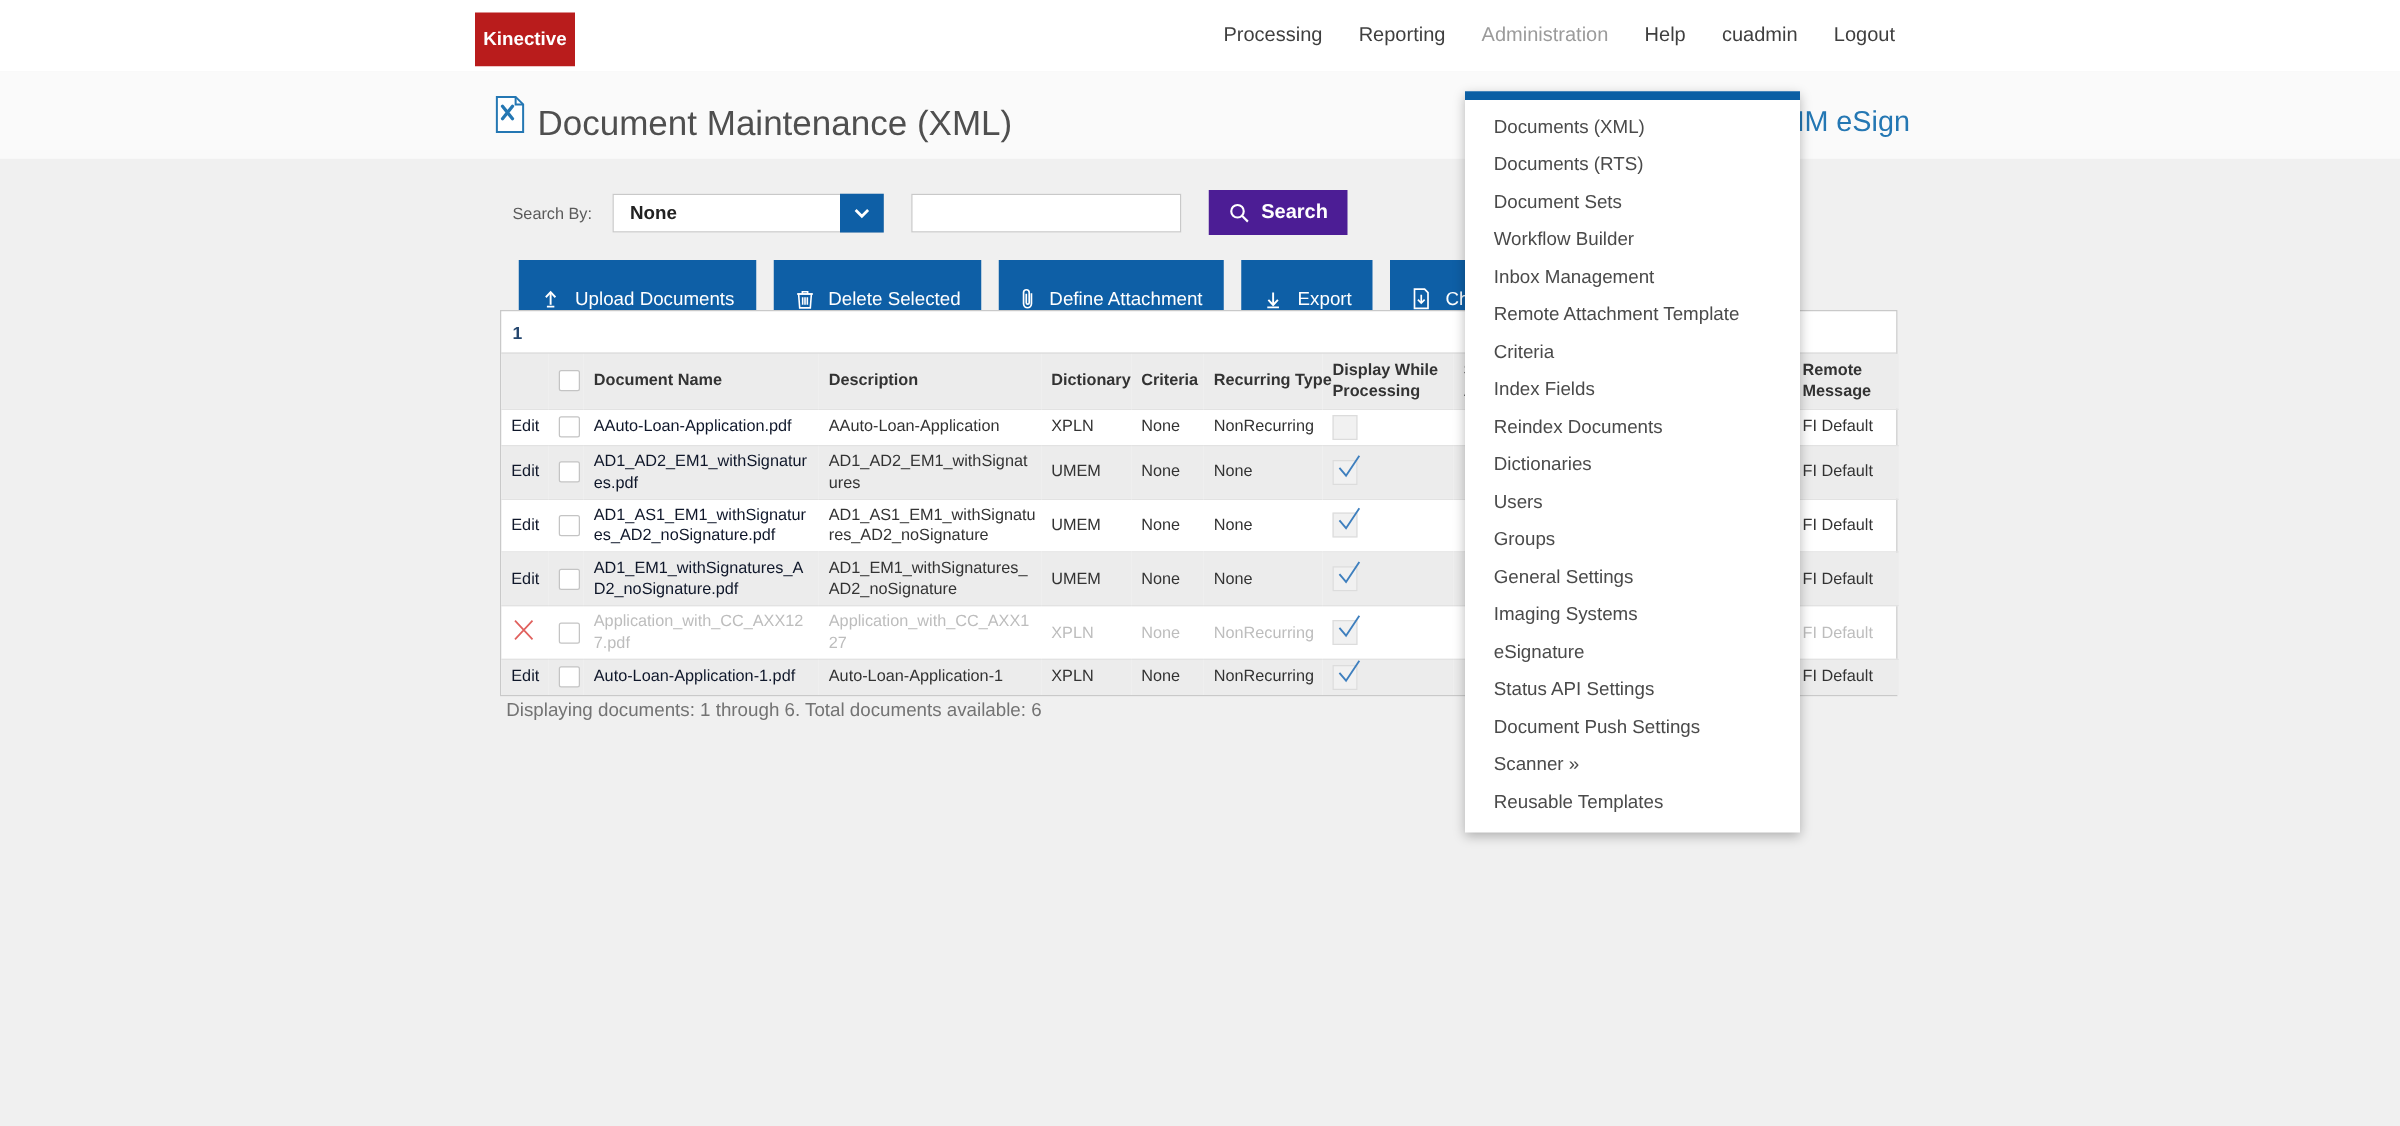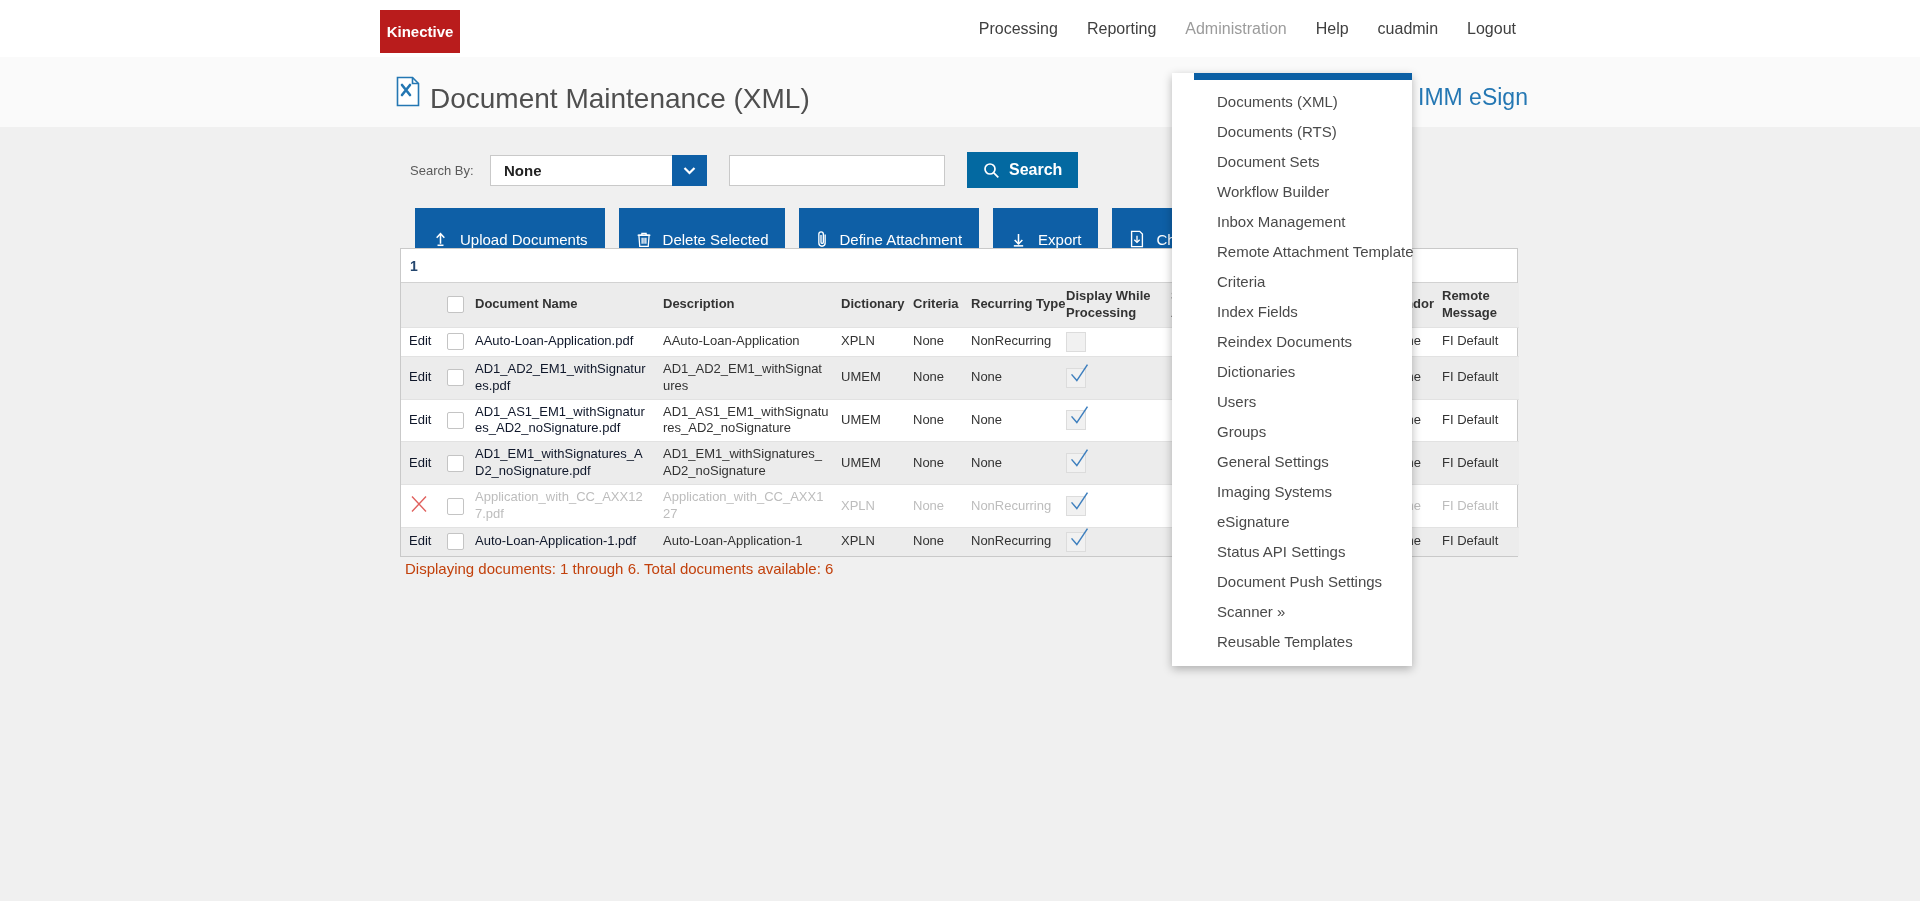--- a/index.html
+++ b/index.html
@@ -42,21 +42,21 @@
     width:35px; height:31px; margin:-1px; background:#0E5FA6;
     display:flex; align-items:center; justify-content:center;
   }
   .search-input {
     position:absolute; left:729px; top:155px; width:216px; height:31px;
     background:#fff; border:1px solid #c9c9c9; font-size:14px; padding:0 8px;
     font-family:"Liberation Sans", sans-serif;
   }
   .search-btn {
     position:absolute; left:967px; top:152px; height:36px; padding:0 16px;
-    background:#0369a1; color:#fff; border:none; font-size:16px; font-weight:bold;
+    background:#4c1d95; color:#fff; border:none; font-size:16px; font-weight:bold;
     display:flex; align-items:center; gap:9px; cursor:pointer;
     font-family:"Liberation Sans", sans-serif;
   }
 
   
   .toolbar { position:absolute; left:415px; top:208px; display:flex; gap:14px; }
   .tb-btn {
     height:40px; padding:0 17px; background:#0E5FA6; color:#fff; border:none;
     font-size:15px; font-weight:normal; display:flex; align-items:flex-end; gap:11px;
     cursor:pointer; white-space:nowrap; font-family:"Liberation Sans", sans-serif;
@@ -92,26 +92,26 @@
     border:1px solid #c4c4c4; border-radius:2px; vertical-align:middle; cursor:pointer;
   }
   .dwp-box {
     display:inline-block; width:20px; height:20px; background:#f1f1f1;
     border:1px solid #dcdcdc; position:relative; vertical-align:middle;
   }
   .dwp-box svg { position:absolute; left:1px; top:-7px; overflow:visible; }
   .delx { display:inline-block; width:20px; height:20px; }
 
   
-  .summary { position:absolute; left:405px; top:560px; font-size:15px; color:#c2410c; }
+  .summary { position:absolute; left:405px; top:560px; font-size:15px; color:#737373; }
 
   
   .dropdown {
-    position:absolute; left:1172px; top:73px; width:240px; z-index:10;
-    background:#fff; box-shadow:0 3px 9px rgba(0,0,0,0.28);padding-left:22px;
+    position:absolute; left:1172px; top:73px; width:268px; z-index:10;
+    background:#fff; box-shadow:0 3px 9px rgba(0,0,0,0.28);
   }
   .dropdown-topbar { height:7px; background:#0B5FA4; }
   .menu-list { padding:7px 0 9px 0; }
   .menu-item {
     height:30px; line-height:30px; padding-left:23px; font-size:15px;
     color:#4a4a4a; cursor:pointer; white-space:nowrap;
   }
 </style>
 </head>
 <body>

